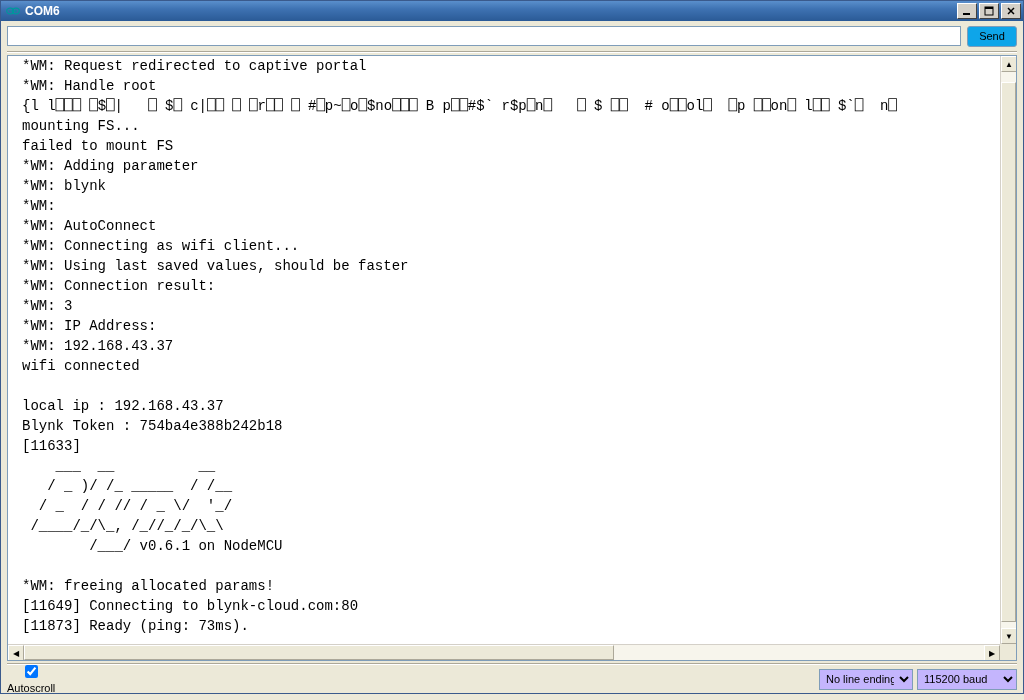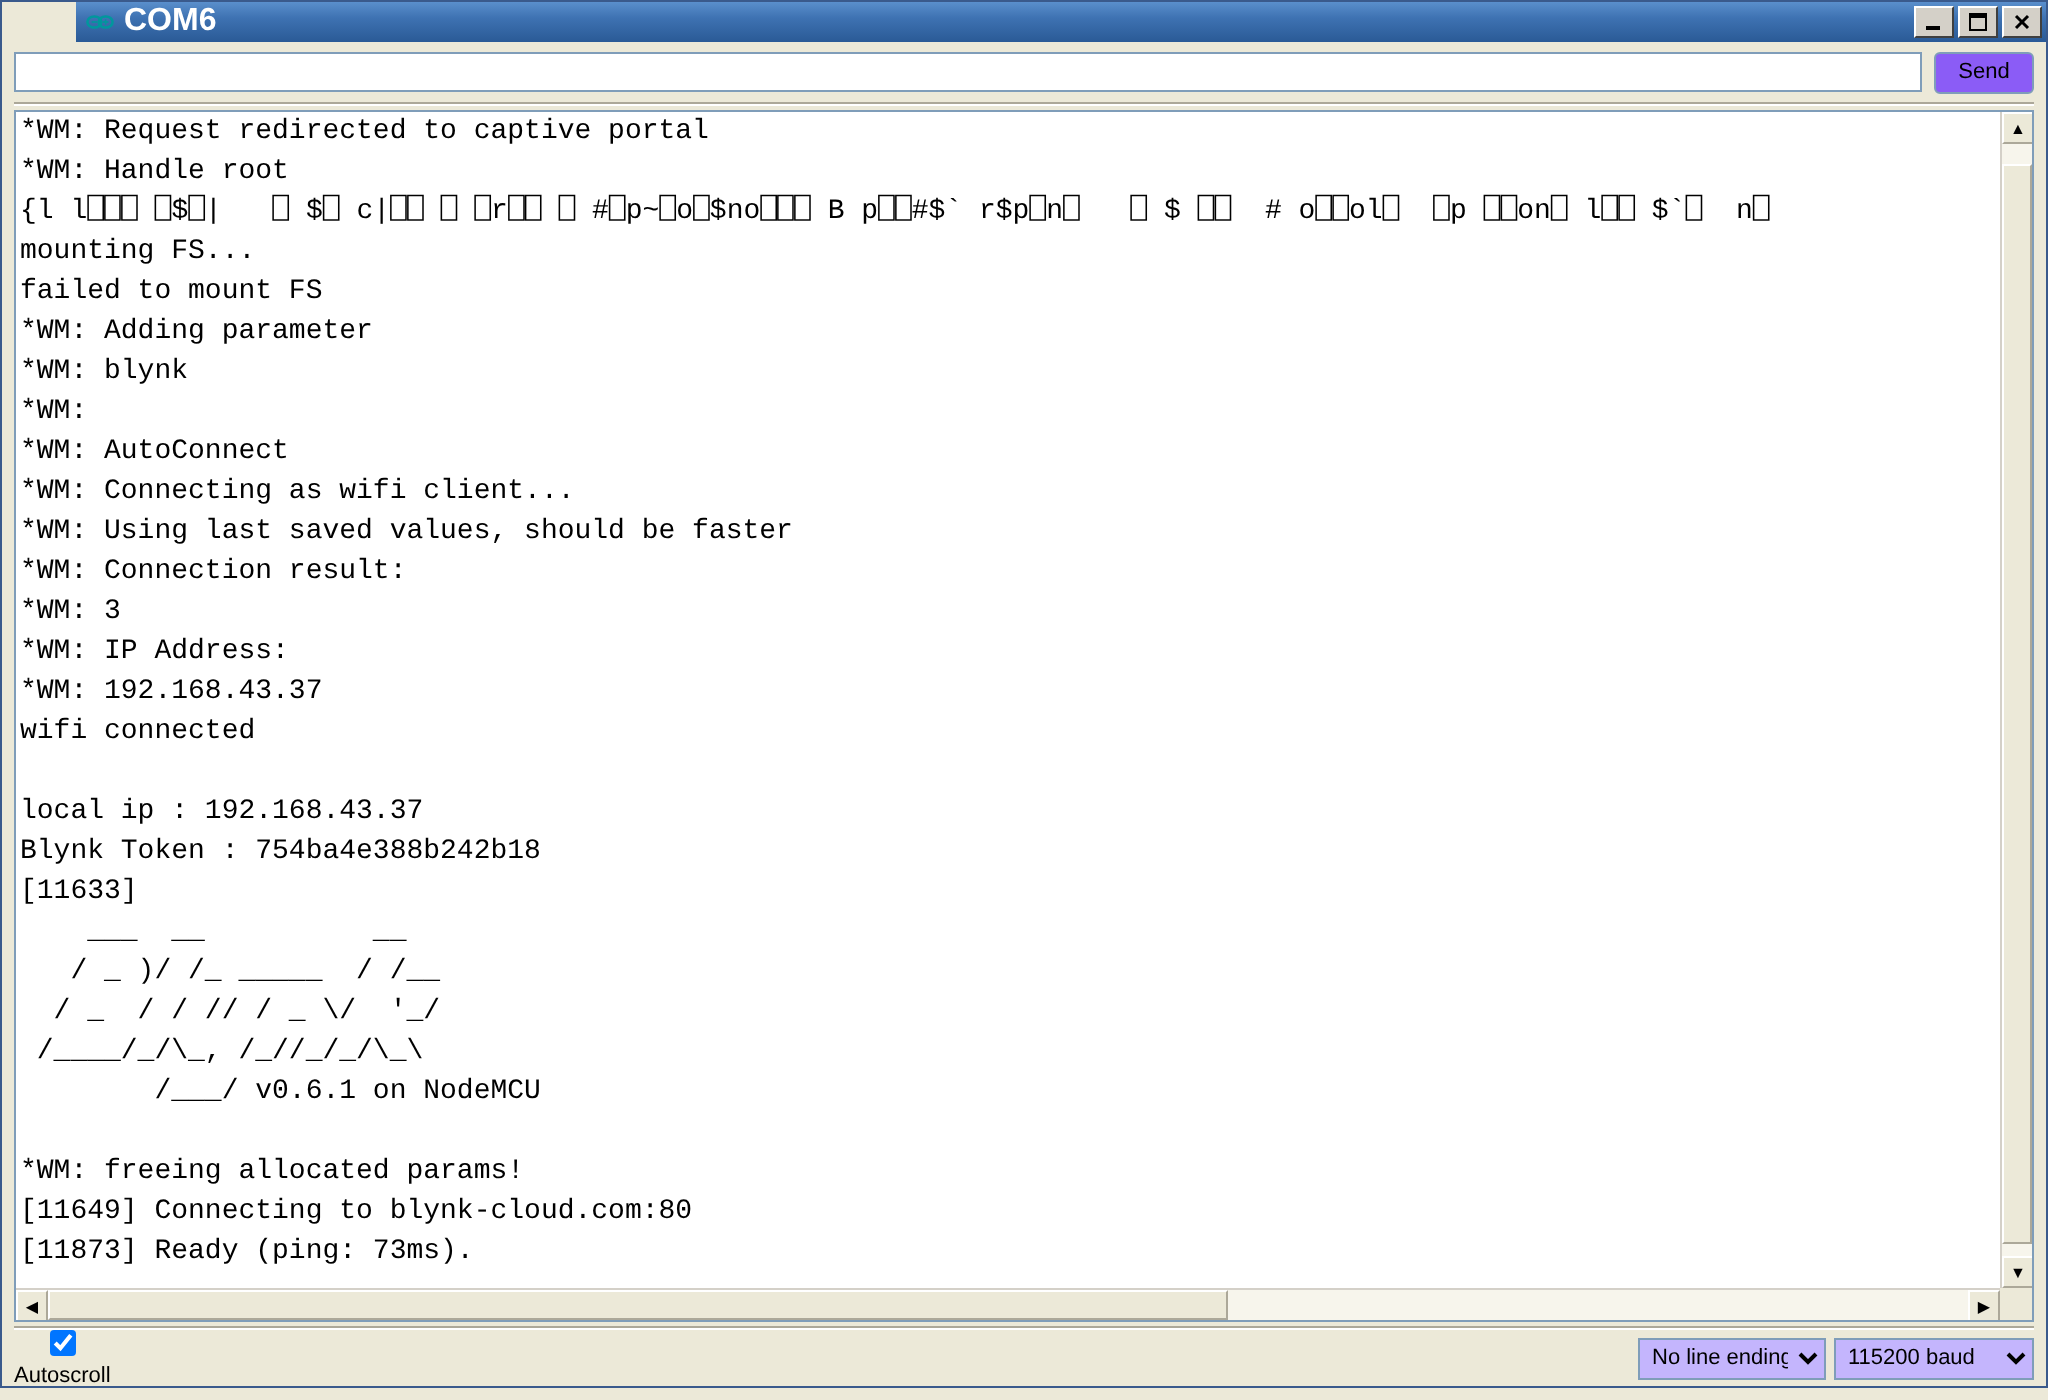--- a/index.html
+++ b/index.html
@@ -24,22 +24,21 @@
       background: #ECE9D8;
     }
     .titlebar {
       height: 20px;
       background: linear-gradient(to bottom, #5a8fcc, #3e72b2 40%, #2a5a96);
       display: flex;
       align-items: center;
       padding: 0 2px 0 4px;
       color: white;
       font-weight: bold;
-      font-size: 16px;
-      margin-left: 37px;
+      font-size: 12px;
     }
     .titlebar-icon {
       width: 16px;
       height: 16px;
       margin-right: 4px;
       display: flex;
       align-items: center;
       justify-content: center;
     }
     .titlebar-icon svg {
@@ -85,21 +84,21 @@
       height: 20px;
       border: 1px solid #7f9db9;
       background: white;
       padding: 2px 4px;
       font-family: "Tahoma", sans-serif;
       font-size: 11px;
     }
     .send-btn {
       width: 50px;
       height: 21px;
-      background: #8b5cf6;
+      background: #0ea5e9;
       border: 1px solid #7f9db9;
       border-radius: 3px;
       font-family: "Tahoma", sans-serif;
       font-size: 11px;
       cursor: pointer;
     }
     .separator-h {
       height: 2px;
       border-top: 1px solid #aca899;
       border-bottom: 1px solid #fff;
@@ -112,21 +111,21 @@
       border: 1px solid #7f9db9;
       position: relative;
       overflow: hidden;
     }
     .console-content {
       position: absolute;
       top: 0;
       left: 0;
       right: 16px;
       bottom: 16px;
-      padding: 0 2px;
+      padding: 0 14px;
       font-family: "Consolas", "Courier New", monospace;
       font-size: 14px;
       line-height: 20px;
       color: #000;
       white-space: pre;
       overflow: hidden;
     }
     .scrollbar-v {
       position: absolute;
       top: 0;

